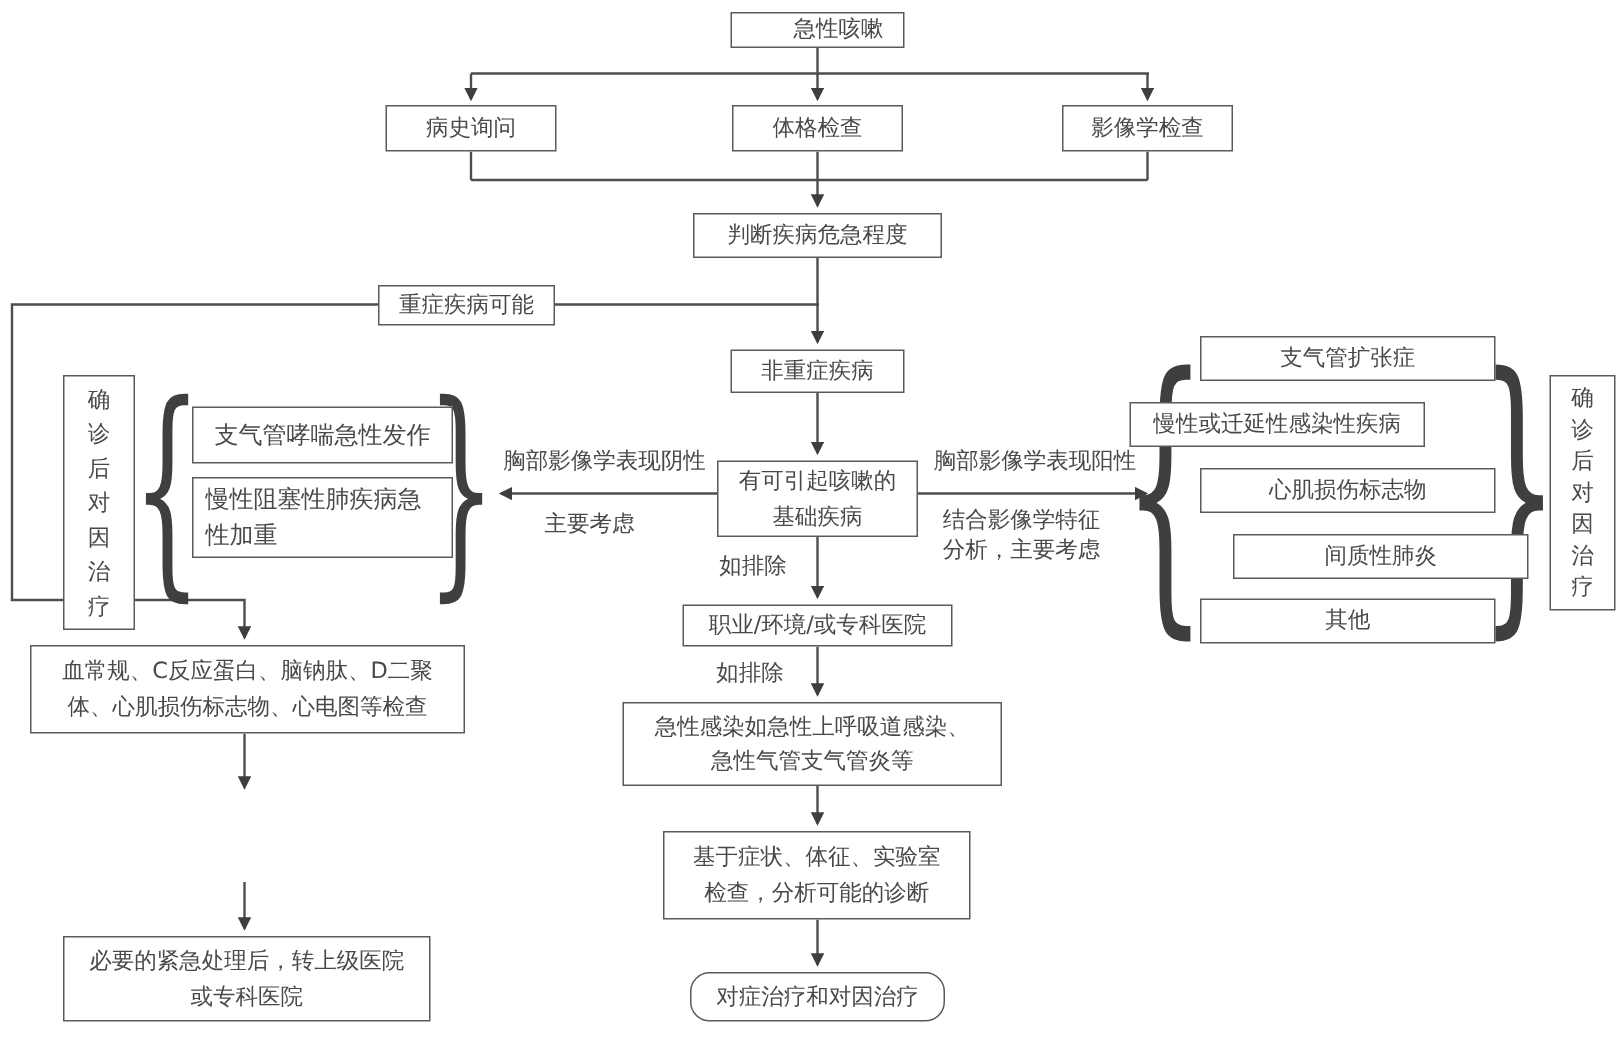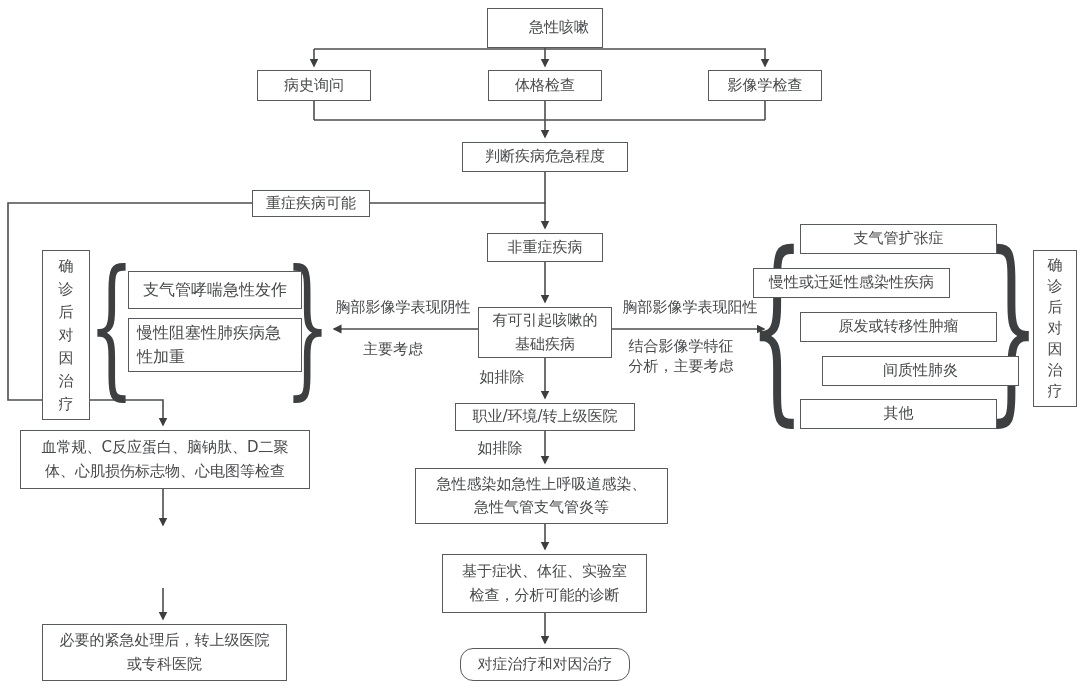--- a/index.html
+++ b/index.html
@@ -79,21 +79,21 @@
       <line x1="612" y1="329" x2="764" y2="329" marker-end="url(#arr)"></line>
       <line x1="545" y1="358" x2="545" y2="398" marker-end="url(#arr)"></line>
       <line x1="545" y1="431" x2="545" y2="463" marker-end="url(#arr)"></line>
       <line x1="545" y1="524" x2="545" y2="549" marker-end="url(#arr)"></line>
       <line x1="545" y1="613" x2="545" y2="643" marker-end="url(#arr)"></line>
       <line x1="163" y1="489" x2="163" y2="525" marker-end="url(#arr)"></line>
       <line x1="163" y1="588" x2="163" y2="619" marker-end="url(#arr)"></line>
     </g>
   </svg>
 
-  <div class="box" style="left:487px;top:8px;width:116px;height:40px;padding-left:28px;">急性咳嗽</div>
+  <div class="box" style="left:487px;top:8px;width:116px;height:24px;padding-left:28px;">急性咳嗽</div>
   <div class="box" style="left:257px;top:70px;width:114px;height:31px;">病史询问</div>
   <div class="box" style="left:488px;top:70px;width:114px;height:31px;">体格检查</div>
   <div class="box" style="left:708px;top:70px;width:114px;height:31px;">影像学检查</div>
   <div class="box" style="left:462px;top:142px;width:166px;height:30px;">判断疾病危急程度</div>
   <div class="box" style="left:252px;top:190px;width:118px;height:27px;">重症疾病可能</div>
   <div class="box" style="left:487px;top:233px;width:116px;height:29px;">非重症疾病</div>
   <div class="box" style="left:478px;top:307px;width:134px;height:51px;">有可引起咳嗽的
 基础疾病</div>
 
   <div class="lbl" style="left:328px;top:297px;width:150px;">胸部影像学表现阴性</div>
@@ -120,30 +120,30 @@
 
   <div class="brace brR1" style="left:760px;top:252px;width:34px;height:150px;">
       <span>{</span>
     </div>
   <div class="brace brR1" style="left:995px;top:252px;width:34px;height:150px;">
       <span>}</span>
     </div>
 
   <div class="box" style="left:800px;top:224px;width:197px;height:30px;">支气管扩张症</div>
   <div class="box" style="left:753px;top:268px;width:197px;height:30px;text-align:center;">慢性或迁延性感染性疾病</div>
-  <div class="box" style="left:800px;top:312px;width:197px;height:30px;">原发或转移性肿瘤</div>
+  <div class="box" style="left:800px;top:312px;width:197px;height:30px;">心肌损伤标志物</div>
   <div class="box" style="left:800px;top:356px;width:197px;height:30px;margin-left:22px;">间质性肺炎</div>
   <div class="box" style="left:800px;top:399px;width:197px;height:30px;">其他</div>
 
   <div class="vbox v2" style="left:1033px;top:250px;width:44px;height:157px;">
       <span>确诊后对因治疗</span>
     </div>
 
   <div class="lbl" style="left:462px;top:367px;width:80px;">如排除</div>
-  <div class="box" style="left:455px;top:403px;width:180px;height:28px;">职业/环境/转上级医院</div>
+  <div class="box" style="left:455px;top:403px;width:180px;height:28px;">职业/环境/或专科医院</div>
   <div class="lbl" style="left:460px;top:438px;width:80px;">如排除</div>
   <div class="box" style="left:415px;top:468px;width:253px;height:56px;">急性感染如急性上呼吸道感染、
 急性气管支气管炎等</div>
   <div class="box" style="left:442px;top:554px;width:205px;height:59px;">基于症状、体征、实验室
 检查，分析可能的诊断</div>
   <div class="box" style="left:460px;top:648px;width:170px;height:33px;border-radius:13px;">对症治疗和对因治疗</div>
 
   <div class="box" style="left:20px;top:430px;width:290px;height:59px;">血常规、C反应蛋白、脑钠肽、D二聚
 体、心肌损伤标志物、心电图等检查</div>
   <div class="box" style="left:42px;top:624px;width:245px;height:57px;">必要的紧急处理后，转上级医院

